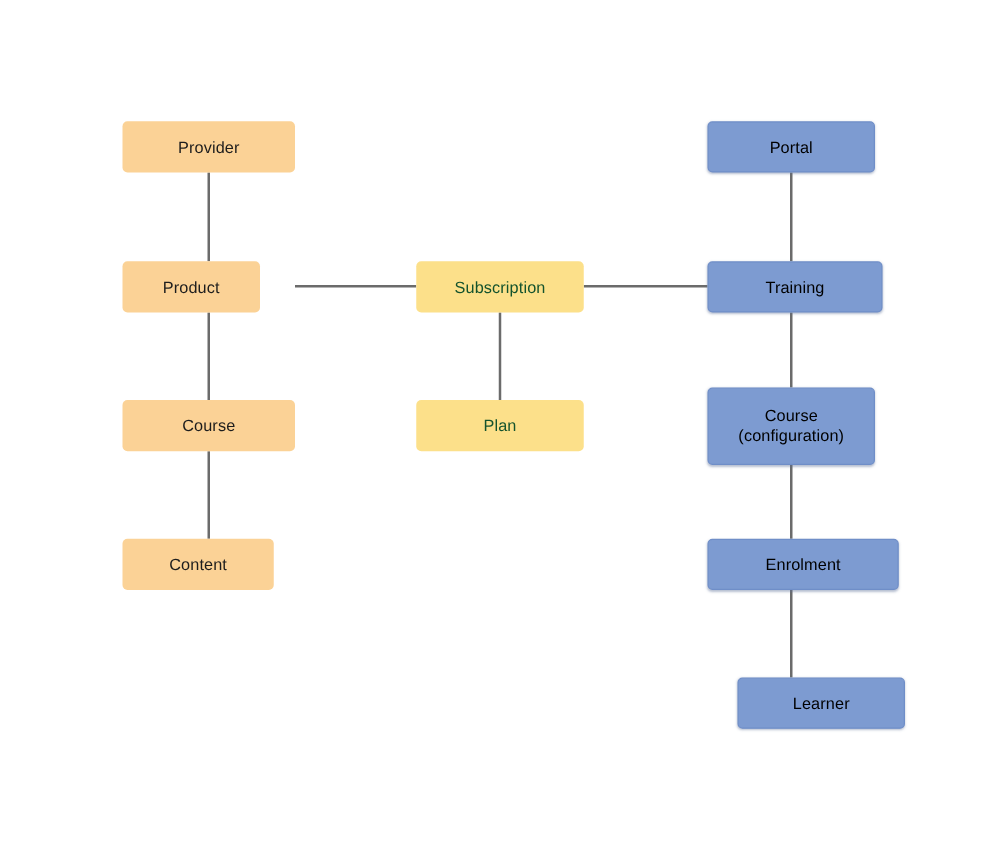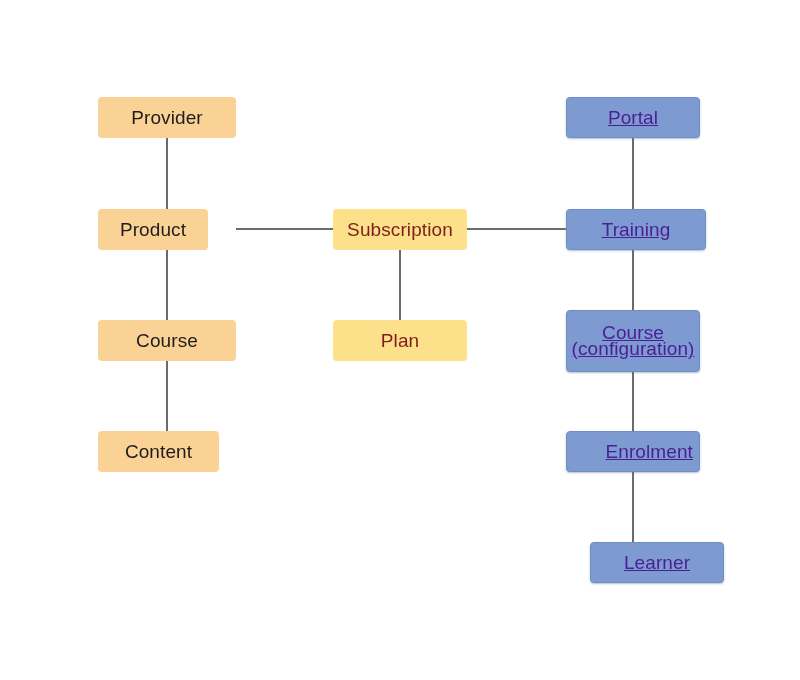--- a/index.html
+++ b/index.html
@@ -25,43 +25,42 @@
   }
   .node {
     position: absolute;
     box-sizing: border-box;
     border-radius: 4px;
     display: flex;
     align-items: center;
     justify-content: center;
     text-align: center;
     z-index: 2;
-    font-size: 19px;
+    font-size: 13px;
     line-height: 16px;
     letter-spacing: 0.1px;
   }
   .node .node-label {
     display: block;
     white-space: pre-line;
     padding: 0 6px;
   }
   .node.orange {
     background: #fbd296;
     color: #1d1d1d;
   }
   .node.yellow {
     background: #fce08a;
-    color: #7f1d1d;
+    color: #14532d;
   }
   .node.blue {
     background: #7d9bd1;
-    color: #4c1d95;
+    color: #000000;
     border: 1px solid #6f8ec8;
     box-shadow: 0 1px 2px rgba(90, 110, 150, 0.45);
-    text-decoration: underline;
   }
 </style>
 </head>
 <body>
 
 <div id="diagram">
     <div class="connector" style="left: 166px; top: 138px; width: 2px; height: 71px; background: rgb(107, 107, 107);"></div>
     <div class="connector" style="left: 166px; top: 250px; width: 2px; height: 70px; background: rgb(107, 107, 107);"></div>
     <div class="connector" style="left: 166px; top: 361px; width: 2px; height: 70px; background: rgb(107, 107, 107);"></div>
     <div class="connector" style="left: 236px; top: 228px; width: 97px; height: 2px; background: rgb(107, 107, 107);"></div>
@@ -92,19 +91,19 @@
     <div class="node blue" style="left: 566px; top: 97px; width: 134px; height: 41px;">
       <span class="node-label">Portal</span>
     </div>
     <div class="node blue" style="left: 566px; top: 209px; width: 140px; height: 41px;">
       <span class="node-label">Training</span>
     </div>
     <div class="node blue" style="left: 566px; top: 310px; width: 134px; height: 62px;">
       <span class="node-label">Course
 (configuration)</span>
     </div>
-    <div class="node blue" style="left: 566px; top: 431px; width: 134px; height: 41px; justify-content: flex-end;">
+    <div class="node blue" style="left: 566px; top: 431px; width: 153px; height: 41px;">
       <span class="node-label">Enrolment</span>
     </div>
     <div class="node blue" style="left: 566px; top: 542px; width: 134px; height: 41px; margin-left: 24px;">
       <span class="node-label">Learner</span>
     </div>
   </div>
 
 </body></html>

